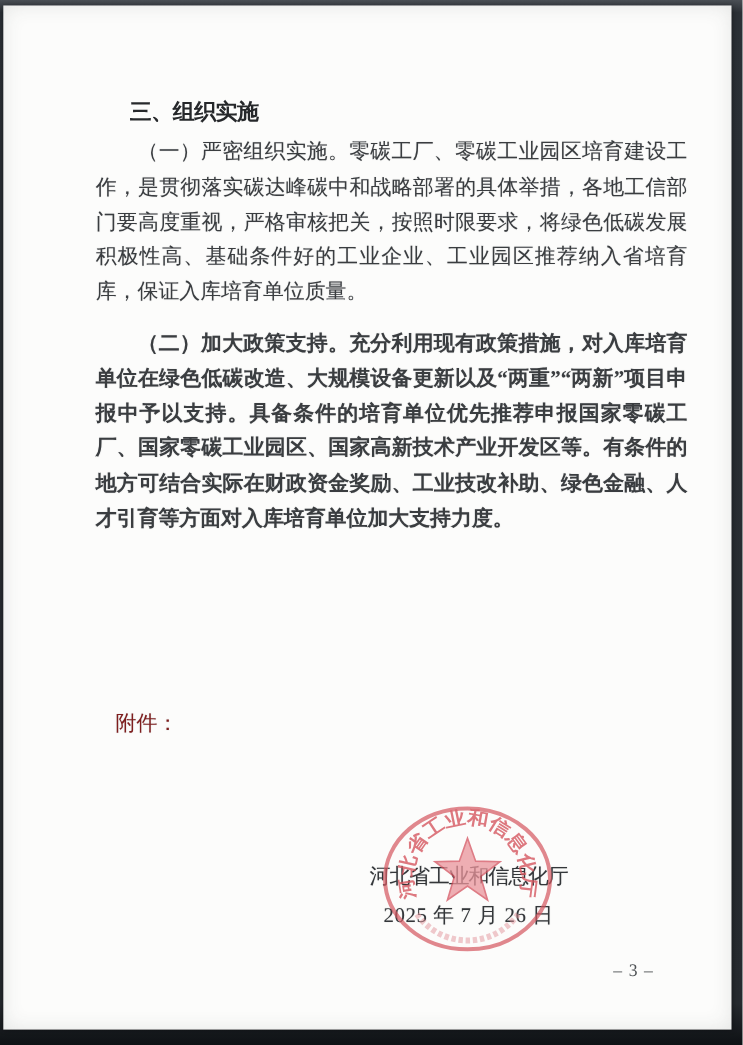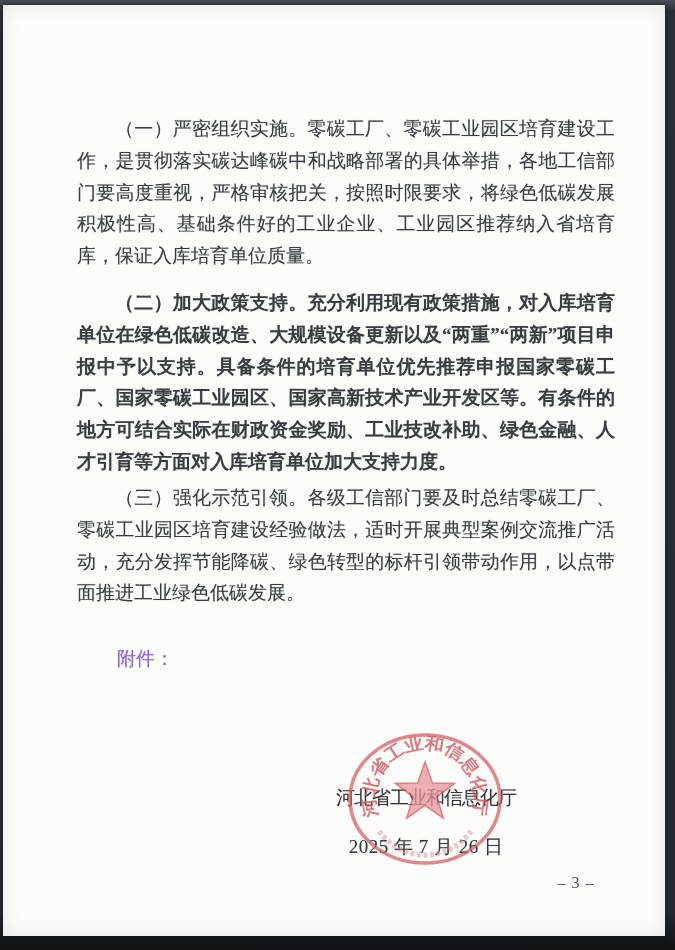--- a/index.html
+++ b/index.html
@@ -15,60 +15,60 @@
   }
   .heading{
     position:absolute;left:115px;top:84px;
     font-family:"Liberation Sans","DejaVu Sans",sans-serif;
     font-size:20px;line-height:27px;font-weight:700;color:#26282b;
     letter-spacing:-0.5px;
   }
   .para{
     position:absolute;left:72px;width:538px;
     font-size:19px;line-height:31.8px;color:#3a3d40;
-    text-align:justify;text-indent:2em;margin:2px;
+    text-align:justify;text-indent:2em;margin:12px;
     text-shadow:0 0 1px rgba(80,82,85,0.35);
   }
   .para-1{top:106px;}
   .para-2{top:280px;font-weight:bold;}
   .para-3{top:475px;}
   .attachments{
-    position:absolute;left:114px;top:638px;display:flex;
-    font-size:19px;line-height:31.9px;color:#8b5cf6;
+    position:absolute;left:102px;top:638px;display:flex;
+    font-size:19px;line-height:31.9px;color:#7f1d1d;
     text-shadow:0 0 1px rgba(80,82,85,0.35);
   }
   .att-label{flex:0 0 auto;width:58px;}
   .att-items{flex:1 1 auto;}
   .signature{
     position:absolute;left:257px;top:780px;width:332px;text-align:center;
     color:#34373a;text-shadow:0 0 1px rgba(80,82,85,0.35);
   }
   .sig-issuer{font-size:19px;line-height:26px;letter-spacing:-1px;}
-  .sig-date{font-size:19px;line-height:26px;margin-top:23px;letter-spacing:0.5px;}
+  .sig-date{font-size:19px;line-height:26px;margin-top:9px;letter-spacing:0.5px;}
   .page-number{
     position:absolute;left:531px;top:868px;width:84px;text-align:center;
     font-size:16px;line-height:20px;color:#4c5053;letter-spacing:1px;
   }
   .seal{position:absolute;left:344px;top:722px;opacity:0.88;}
   .seal text{
     font-family:"Liberation Serif","DejaVu Serif",serif;
     font-size:17px;font-weight:700;fill:#d5565f;
   }
 </style>
 </head>
 <body>
 
 <div class="page">
 
+  <div class="heading">三、组织实施</div>
 
   <p class="para para-1">（一）严密组织实施。零碳工厂、零碳工业园区培育建设工作，是贯彻落实碳达峰碳中和战略部署的具体举措，各地工信部门要高度重视，严格审核把关，按照时限要求，将绿色低碳发展积极性高、基础条件好的工业企业、工业园区推荐纳入省培育库，保证入库培育单位质量。</p>
 
   <p class="para para-2">（二）加大政策支持。充分利用现有政策措施，对入库培育单位在绿色低碳改造、大规模设备更新以及“两重”“两新”项目申报中予以支持。具备条件的培育单位优先推荐申报国家零碳工厂、国家零碳工业园区、国家高新技术产业开发区等。有条件的地方可结合实际在财政资金奖励、工业技改补助、绿色金融、人才引育等方面对入库培育单位加大支持力度。</p>
 
-  <p class="para para-3">（三）强化示范引领。各级工信部门要及时总结零碳工厂、零碳工业园区培育建设经验做法，适时开展典型案例交流推广活动，充分发挥节能降碳、绿色转型的标杆引领带动作用，以点带面推进工业绿色低碳发展。</p>
 
   <div class="attachments">
     <span class="att-label">附件：</span>
   </div>
 
   <div class="signature">
     <div class="sig-issuer">河北省工业和信息化厅</div>
     <div class="sig-date">2025 年 7 月 26 日</div>
   </div>
 

